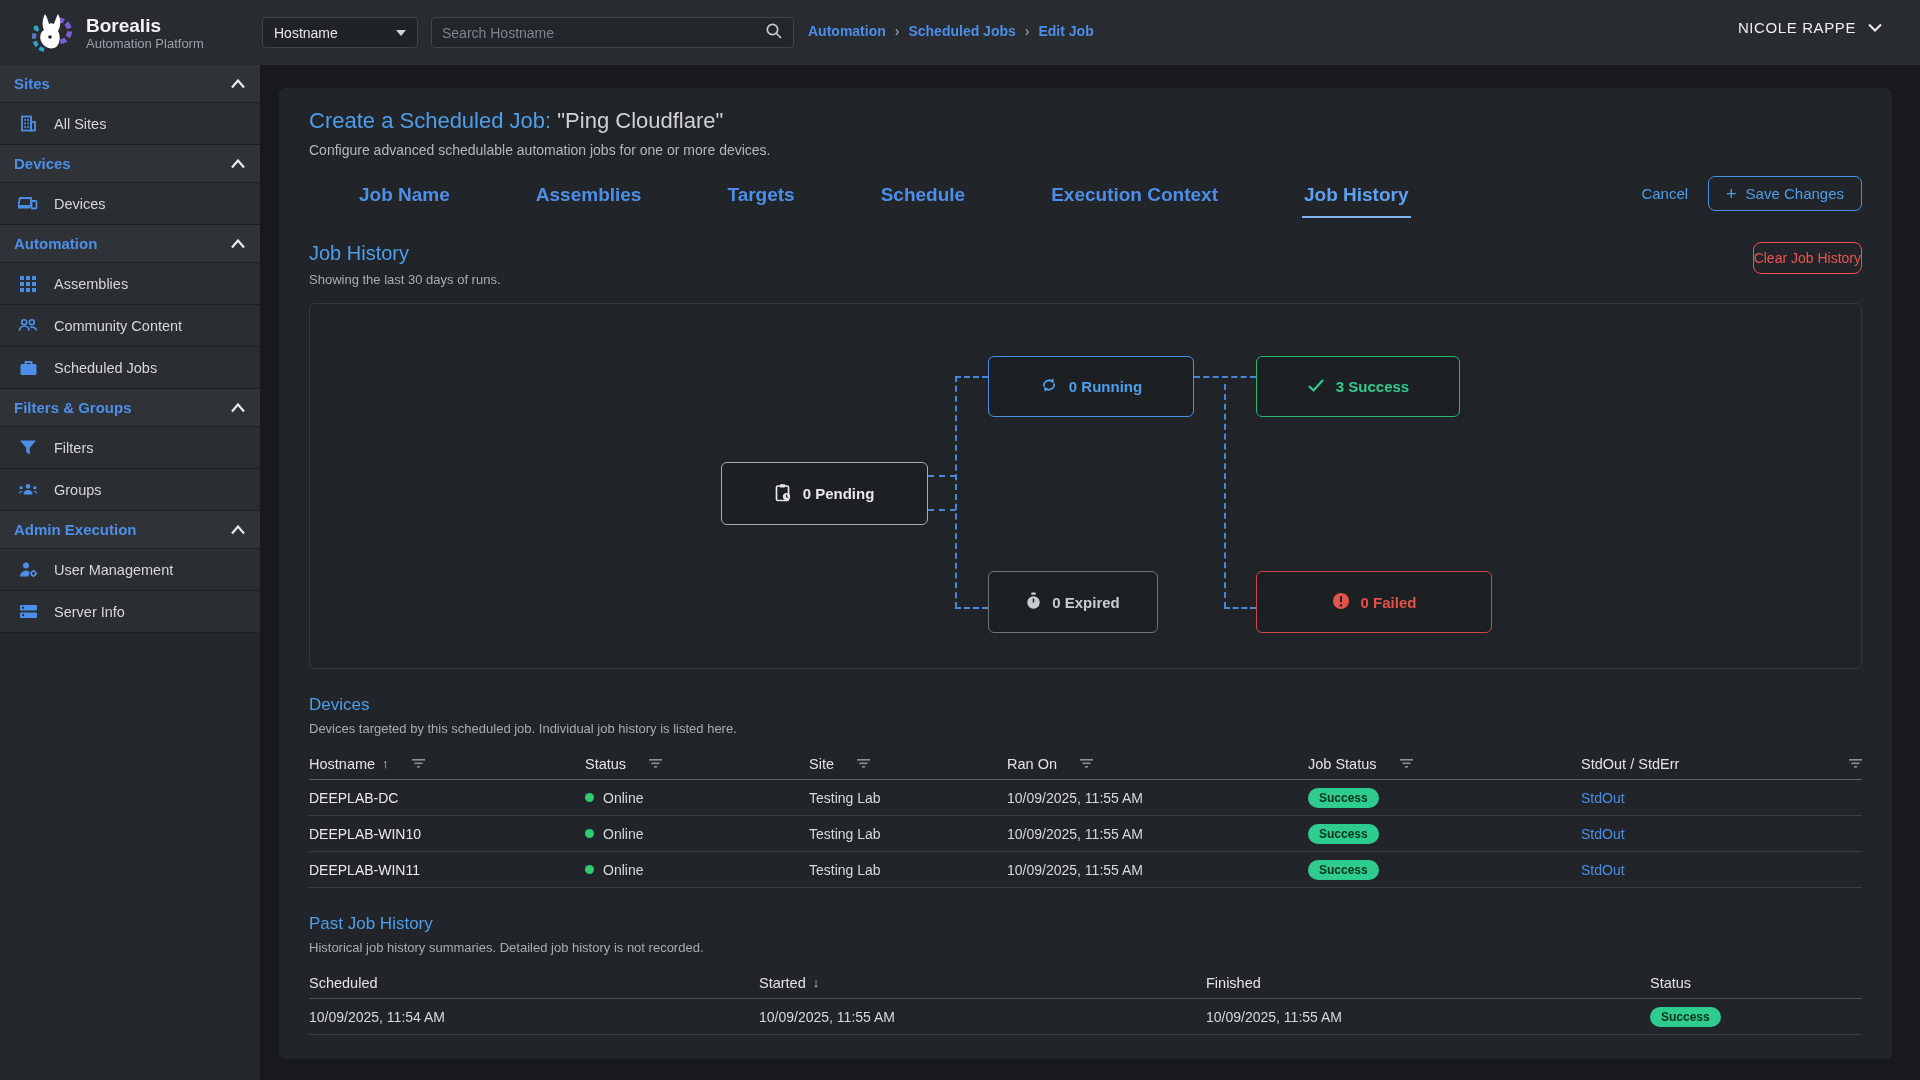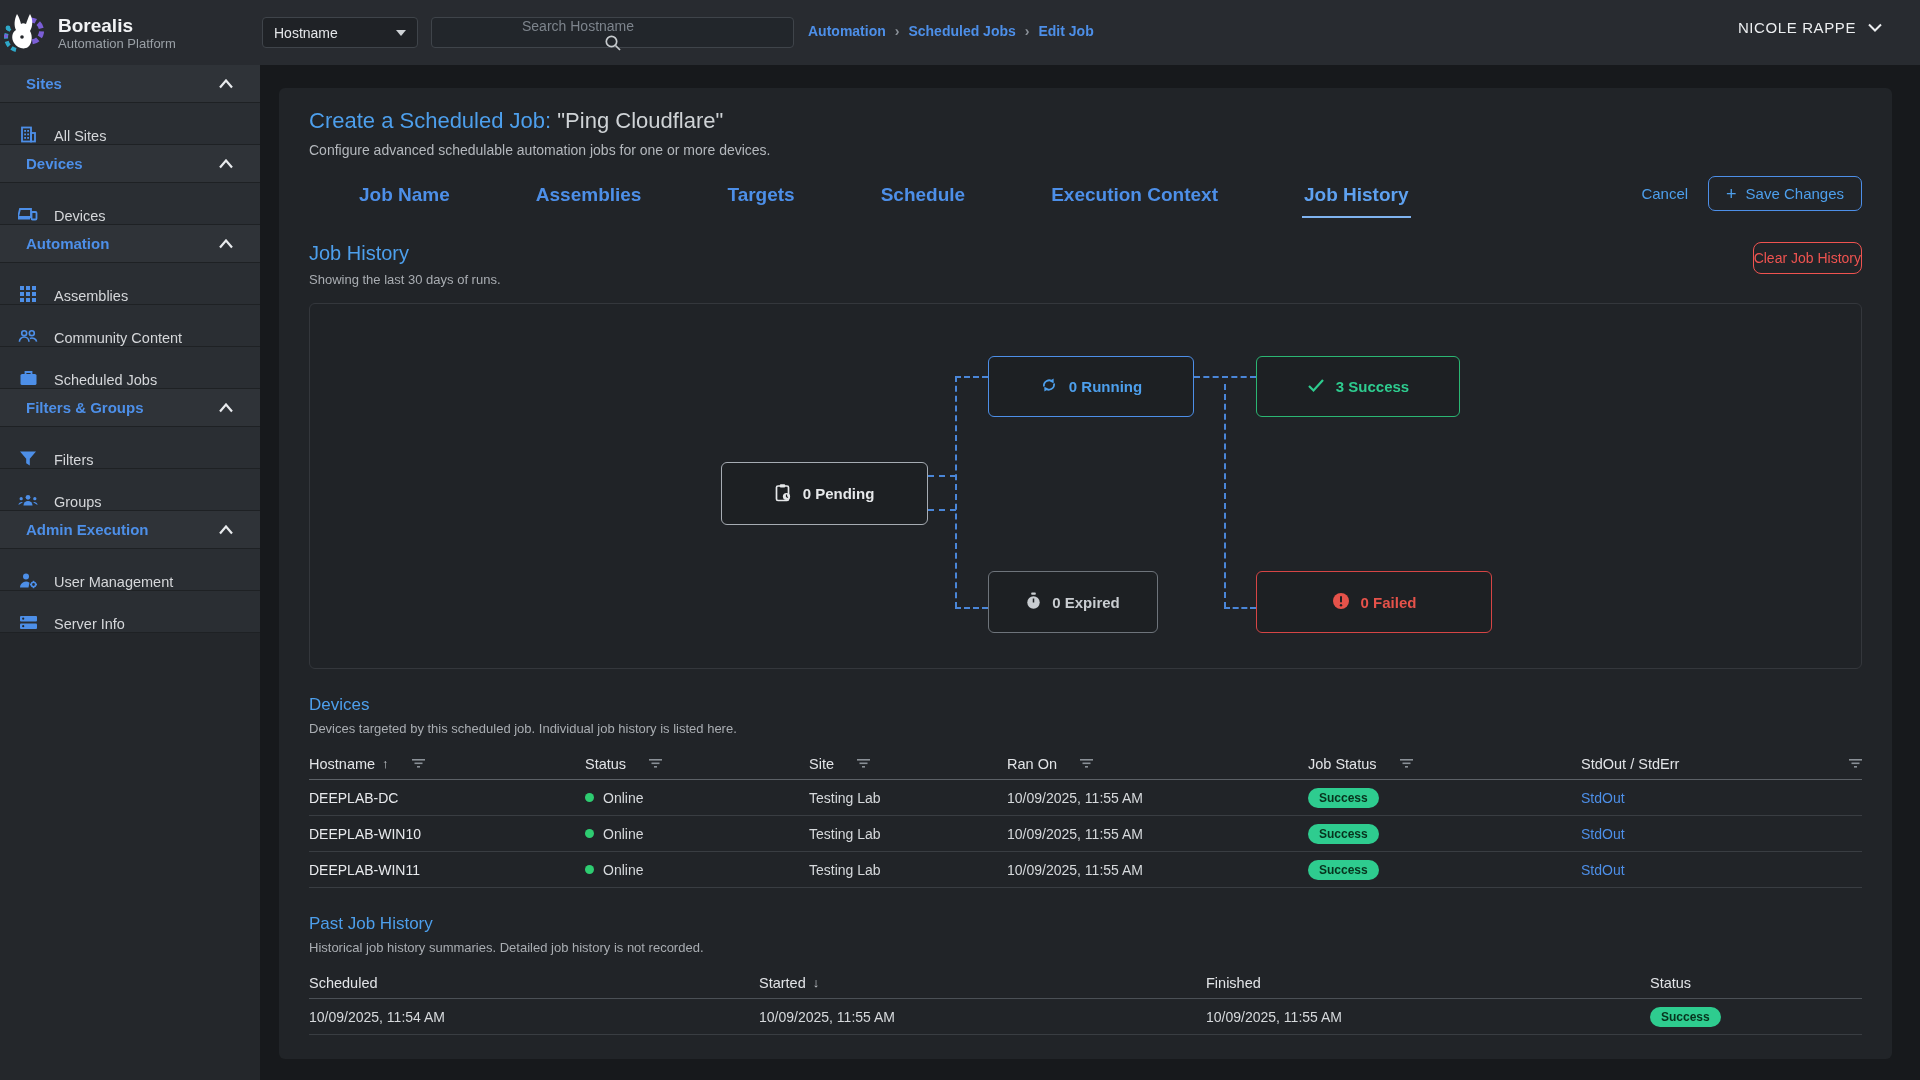--- a/index.html
+++ b/index.html
@@ -1,39 +1,39 @@
 <!DOCTYPE html>
 <html><head>
 <meta charset="utf-8">
 <style>
   * { margin:0; padding:0; box-sizing:border-box; }
   html,body { width:1920px; height:1080px; background:#17191c; font-family:"Liberation Sans", sans-serif; overflow:hidden; }
 
   
   .topbar { position:absolute; left:0; top:0; width:1920px; height:65px; background:#282b30; z-index:5; }
-  .brand { position:absolute; left:0; top:6px; display:flex; align-items:center; gap:10px; }
+  .brand { position:absolute; left:28px; top:6px; display:flex; align-items:center; gap:10px; }
   .brand-name { color:#f2f3f5; font-size:19px; font-weight:700; line-height:1.15; }
   .brand-sub { color:#9aa0a6; font-size:13px; }
   .hostname-select { position:absolute; left:262px; top:17px; width:156px; height:31px; background:#1f2226; border:1px solid #3f444a; border-radius:4px; display:flex; align-items:center; justify-content:space-between; padding:0 11px; cursor:pointer; }
   .hostname-select span { color:#e4e6e9; font-size:14px; }
   .caret-down { width:0; height:0; border-left:5px solid transparent; border-right:5px solid transparent; border-top:6px solid #cfd3d6; }
-  .search-box { position:absolute; left:431px; top:17px; width:363px; height:31px; background:#22262b; border:1px solid #3f444a; border-radius:4px; display:flex; align-items:center; padding:0 10px;flex-direction:column; }
+  .search-box { position:absolute; left:431px; top:17px; width:363px; height:31px; background:#22262b; border:1px solid #3f444a; border-radius:4px; display:flex; align-items:center; padding:0 10px; }
   .search-box input { flex:1; background:transparent; border:none; outline:none; color:#e4e6e9; font-size:14px; font-family:"Liberation Sans", sans-serif; }
   .search-box input::placeholder { color:#7d848c; }
   .breadcrumbs { position:absolute; left:808px; top:23px; display:flex; align-items:center; gap:9px; font-size:14px; font-weight:600; }
   .breadcrumbs a { color:#4d8fe8; text-decoration:none; cursor:pointer; }
   .crumb-sep { color:#8a9097; font-size:14px; }
   .user-menu { position:absolute; right:38px; top:18px; display:flex; align-items:center; gap:12px; cursor:pointer; }
   .user-name { color:#eceef0; font-size:15px; font-weight:500; letter-spacing:0.6px;text-align:center; }
 
   
   .sidebar { position:absolute; left:0; top:65px; width:260px; height:1015px; background:#24272b; }
-  .side-header { height:38px; background:#2f3338; display:flex; align-items:center; justify-content:space-between; padding:0 26px; border-bottom:1px solid #1e2124; cursor:pointer; }
+  .side-header { height:38px; background:#2f3338; display:flex; align-items:center; justify-content:space-between; padding:0 14px; border-bottom:1px solid #1e2124; cursor:pointer; }
   .side-header .lbl { color:#4d8fe8; font-size:15px; font-weight:700; }
-  .side-item { height:42px; background:#2a2e33; display:flex; align-items:flex-end; gap:16px; padding:0 18px; border-bottom:1px solid #1e2124; cursor:pointer; }
+  .side-item { height:42px; background:#2a2e33; display:flex; align-items:center; gap:16px; padding:0 18px; border-bottom:1px solid #1e2124; cursor:pointer; }
   .side-item .lbl { color:#d5d7da; font-size:14.5px; }
   .side-item .ico { width:20px; height:20px; display:flex; align-items:center; justify-content:center; }
 
   
   .main { position:absolute; left:260px; top:65px; width:1660px; height:1015px; background:#17191c; }
   .card { position:absolute; left:19px; top:23px; width:1613px; height:971px; background:#212428; border-radius:6px; padding:20px 30px; }
 
   .page-title { font-size:22px; }
   .page-title .blue { color:#4d9fec; }
   .page-title .name { color:#cfd3d6; }

